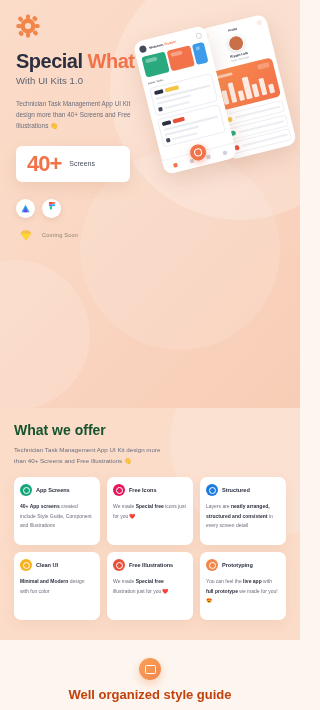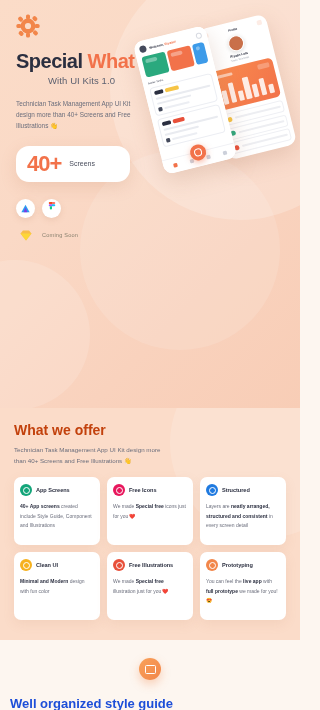--- a/index.html
+++ b/index.html
@@ -30,29 +30,29 @@
   .hero-inner { position: relative; padding: 14px 0 0 16px; width: 160px; z-index: 3; }
 
   .logo-mark { width: 24px; height: 24px; display: block; margin-bottom: 12px; }
 
   .hero-title {
     font-size: 20px; font-weight: bold; letter-spacing: -0.5px;
     color: #2b2f40; line-height: 1.1;
   }
   .hero-title .accent { color: #f2724a; }
   .hero-sub {
-    font-size: 9.5px; color: #5d6170; margin-top: 3px; letter-spacing: .1px; margin-left: 32px;
+    font-size: 9.5px; color: #5d6170; margin-top: 3px; letter-spacing: .1px;
   }
   .hero-desc {
     font-size: 6.4px; color: #6b6e7c; line-height: 1.75; margin-top: 12px; width: 132px;
   }
 
   .screens-badge {
     margin-top: 14px; width: 114px; height: 36px;
-    background: #fff; border-radius: 13px;
+    background: #fff; border-radius: 6px;
     box-shadow: 0 5px 16px rgba(190,120,90,.18);
     display: flex; align-items: center; padding: 0 11px; gap: 8px;
   }
   .screens-num { font-size: 22px; font-weight: bold; color: #f2724a; letter-spacing: -1px; }
   .screens-word { font-size: 7px; color: #4b4f5e; font-weight: 500; }
 
   .tool-row { display: flex; gap: 7px; margin-top: 17px; align-items: center; }
   .tool-chip {
     width: 19px; height: 19px; border-radius: 50%; background: #fff;
     display: flex; align-items: center; justify-content: center;
@@ -146,21 +146,21 @@
 
   
   .offer {
     position: relative; background: #fbdcc9; padding: 14px 14px 20px;
     overflow: hidden;
   }
   .offer-blob {
     position: absolute; width: 190px; height: 190px; border-radius: 50%;
     background: rgba(255,255,255,.16); right: -60px; top: -60px;
   }
-  .offer-title { font-size: 14px; font-weight: bold; color: #c2410c; position: relative; }
+  .offer-title { font-size: 14px; font-weight: bold; color: #14532d; position: relative; }
   .offer-desc {
     font-size: 6.2px; color: #6b6e7c; line-height: 1.8; margin-top: 6px;
     width: 160px; position: relative;
   }
   .card-grid {
     display: grid; grid-template-columns: repeat(3, 1fr); gap: 7px;
     margin-top: 11px; position: relative;
   }
   .fcard {
     background: #fff; border-radius: 7px; padding: 7px 6px;
@@ -182,22 +182,22 @@
   .guide-ico {
     width: 22px; height: 22px; border-radius: 50%; margin: 0 auto;
     background: linear-gradient(135deg,#f9a15a,#f2864a);
     display: flex; align-items: center; justify-content: center;
     box-shadow: 0 4px 10px rgba(242,134,74,.35); position: relative;
   }
   .guide-ico:after {
     content: ""; width: 9px; height: 7px; border: 1px solid #fff; border-radius: 1.5px;
   }
   .guide-title {
-    font-size: 13px; font-weight: bold; color: #1d4ed8;
-    margin-top: 16px; position: relative;
+    text-align: center; font-size: 13px; font-weight: bold; color: #c2410c;
+    margin-top: 7px; position: relative;
   }
 </style>
 </head>
 <body>
 
 <div class="page">
 
   <section class="hero">
     <div class="hero-blob blob-a"></div>
     <div class="hero-blob blob-b"></div>

